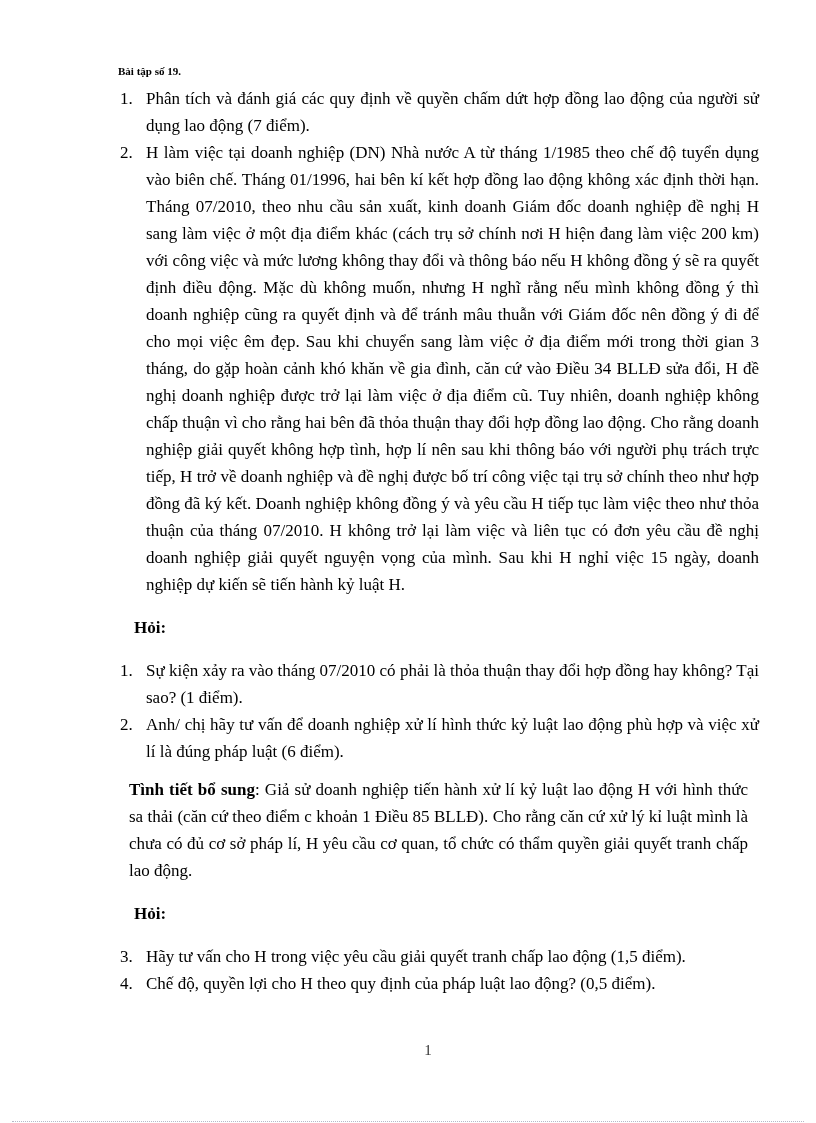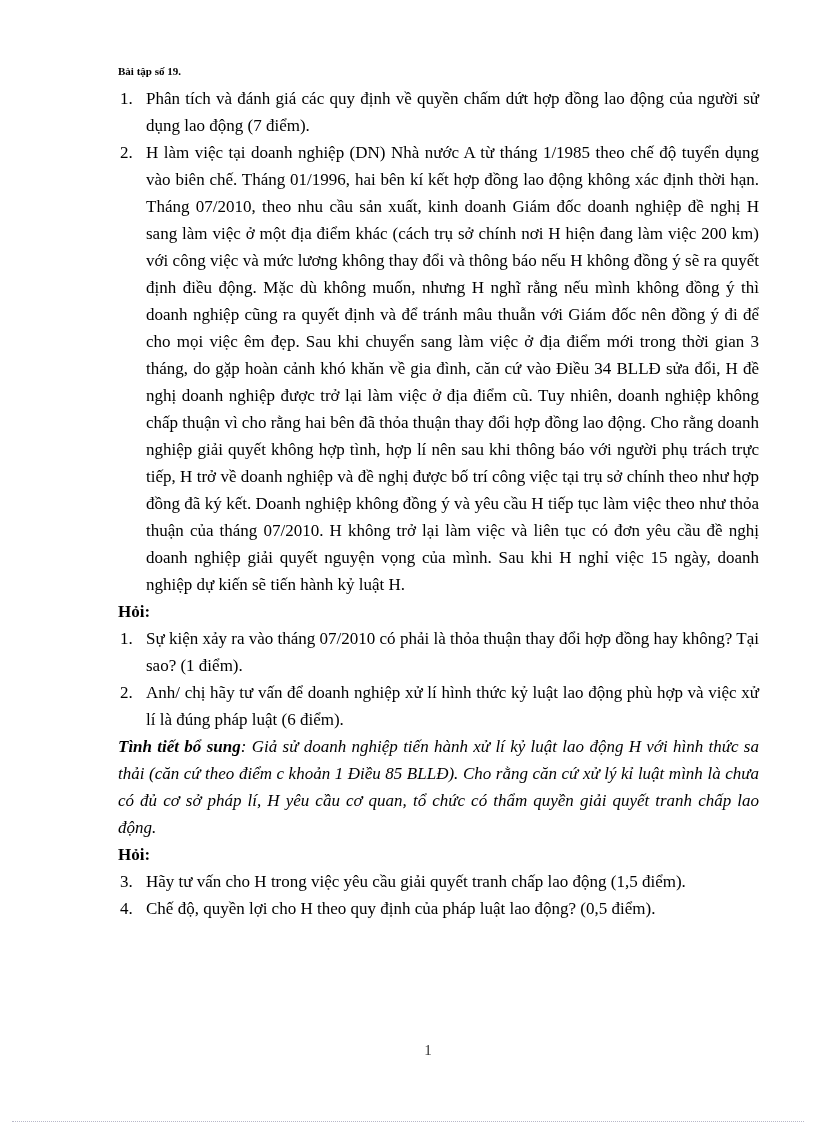--- a/index.html
+++ b/index.html
@@ -42,27 +42,26 @@
     text-align: justify;
     margin: 0;
   }
   .num-item .num {
     position: absolute;
     left: 2px;
     top: 0;
   }
   .section-heading {
     font-weight: bold;
-    margin: 0;
+    margin: 16px;
     line-height: 27px;
   }
   .supplement {
-    margin: 0;
+    margin: 11px;
     text-align: justify;
-    font-style: italic;
   }
   .supplement .sup-label {
     font-weight: bold;
   }
   .footer {
     position: absolute;
     left: 118px;
     width: 620px;
     top: 1040px;
     text-align: center;

